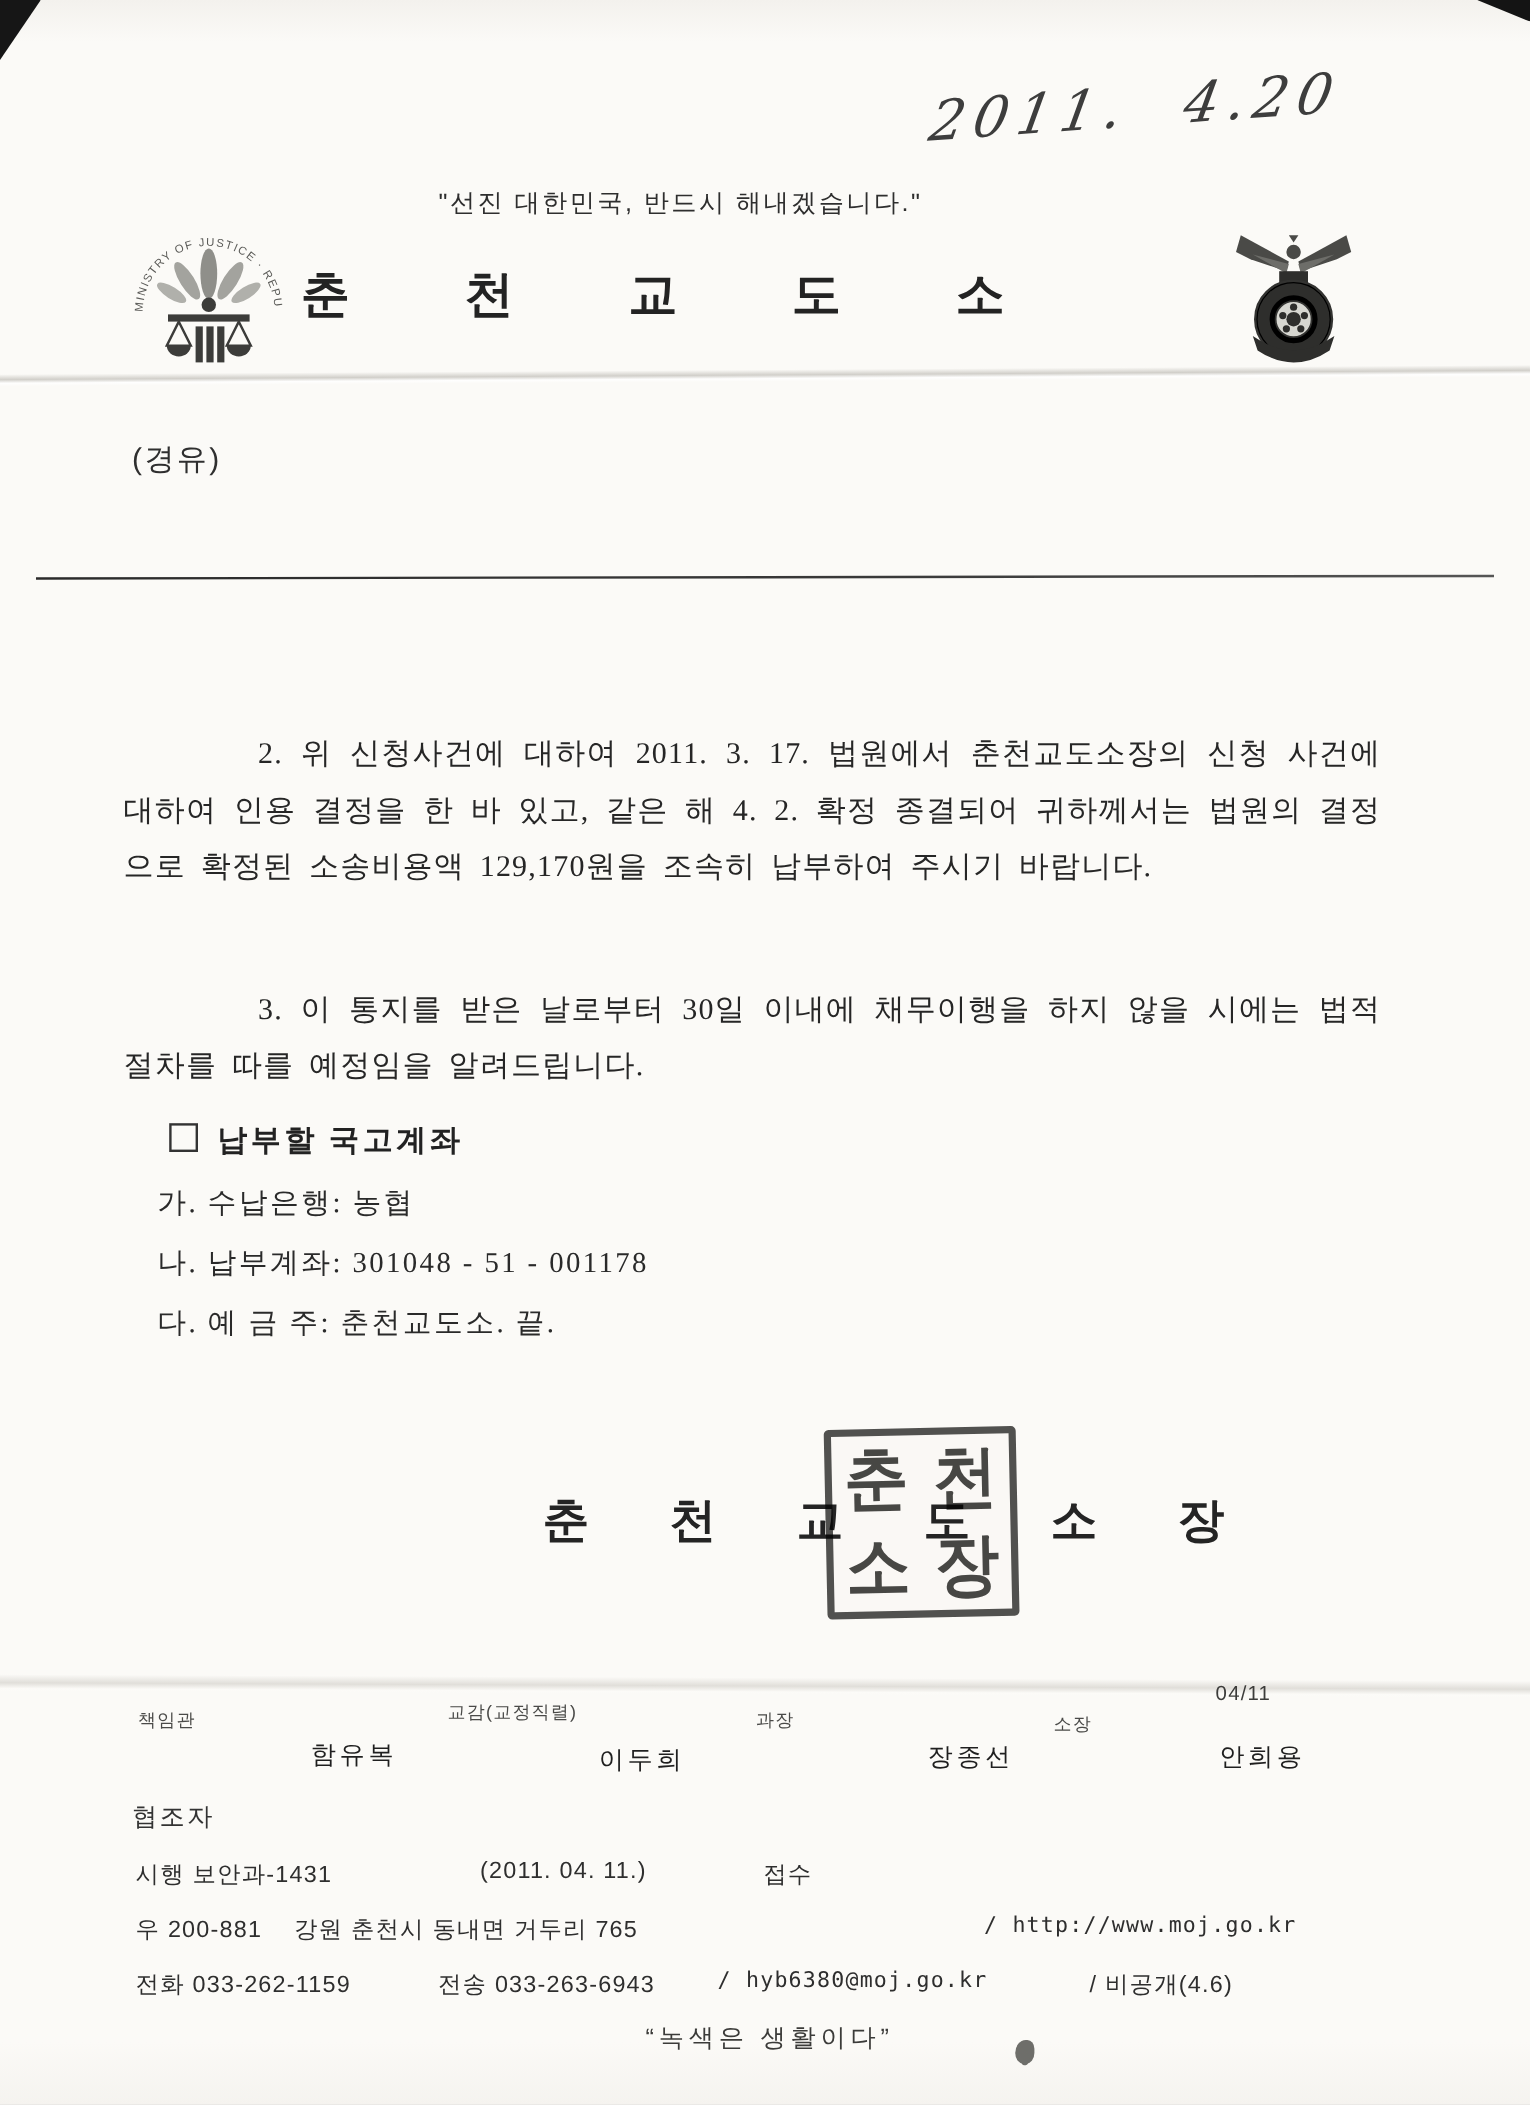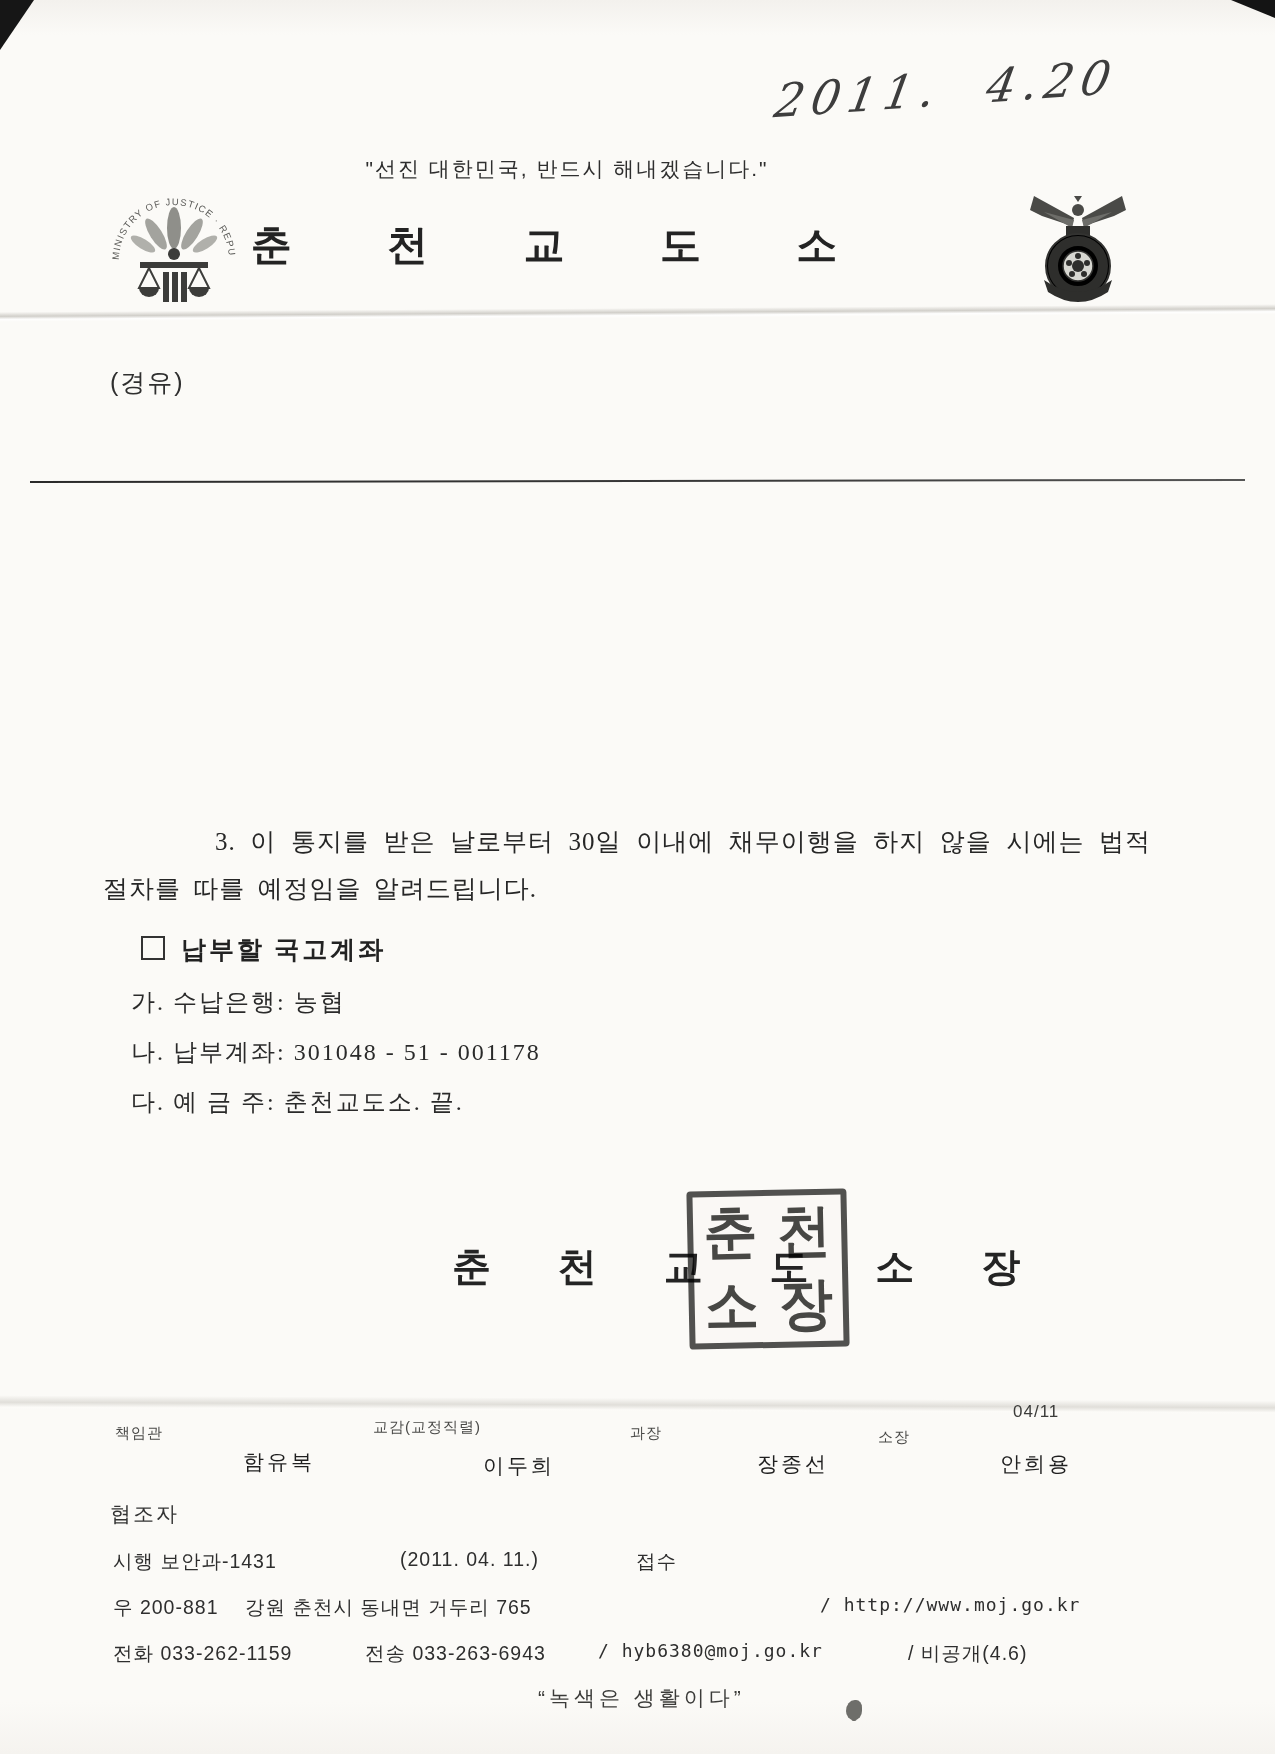--- a/index.html
+++ b/index.html
@@ -66,21 +66,21 @@
     letter-spacing:28px; color:#242424; white-space:nowrap; }
   .seal { position:absolute; left:688px; top:1190px; width:160px; height:158px;
     border:6px solid rgba(52,52,50,.85); border-radius:4px; box-sizing:border-box;
     display:grid; grid-template-columns:1fr 1fr; grid-template-rows:1fr 1fr;
     transform:rotate(-1.2deg); background:rgba(250,249,246,.25); mix-blend-mode:multiply; }
   .seal span { display:flex; align-items:center; justify-content:center;
     font-size:54px; font-weight:700; color:rgba(48,48,46,.88);
     font-family:"Liberation Serif","DejaVu Serif",serif; transform:scaleY(1.05); }
   
   .off-label { position:absolute; font-size:15px; color:#4a4a48; letter-spacing:1px; }
-  .off-name { position:absolute; font-size:21px; color:#1f1f1f; letter-spacing:3px; }
+  .off-name { position:absolute; font-size:21px; color:#1f1f1f; letter-spacing:3px;margin-left:16px; }
   .doc-code { position:absolute; left:1013px; top:1402px; font-size:17px; color:#3c3c3a; letter-spacing:1px; }
   .coop { position:absolute; left:110px; top:1500px; font-size:21px; color:#333; letter-spacing:2px; }
   .frow { position:absolute; font-size:19.5px; color:#2e2e2e; letter-spacing:1px; white-space:nowrap; }
   .green { position:absolute; left:538px; top:1684px; font-size:21px; letter-spacing:4px; color:#3b3b39; }
 </style>
 </head>
 <body>
 
 <div class="paper">
 
@@ -146,20 +146,21 @@
         <circle cx="44" cy="88" r="3" fill="#2e2e2c"></circle>
         <circle cx="41" cy="77" r="3" fill="#2e2e2c"></circle>
         <path d="M16,94 Q50,118 84,94 L80,106 Q50,126 20,106 Z" fill="#2e2e2c"></path>
       </g>
     </svg>
   </div>
 
   <div class="line-via">(경유)</div>
   <div class="subject-rule"></div>
 
+  <p class="body-para p2">2. 위 신청사건에 대하여 2011. 3. 17. 법원에서 춘천교도소장의 신청 사건에 대하여 인용 결정을 한 바 있고, 같은 해 4. 2. 확정 종결되어 귀하께서는 법원의 결정으로 확정된 소송비용액 129,170원을 조속히 납부하여 주시기 바랍니다.</p>
   <p class="body-para p3">3. 이 통지를 받은 날로부터 30일 이내에 채무이행을 하지 않을 시에는 법적 절차를 따를 예정임을 알려드립니다.</p>
 
   <div class="acct-heading">
     <span class="chk"></span><span>납부할 국고계좌</span>
   </div>
   <div class="acct-item acct-1">가. 수납은행: 농협</div>
   <div class="acct-item acct-2">나. 납부계좌: 301048 - 51 - 001178</div>
   <div class="acct-item acct-3">다. 예 금 주: 춘천교도소.  끝.</div>
 
   <div class="sig">춘 천 교 도 소 장</div>

